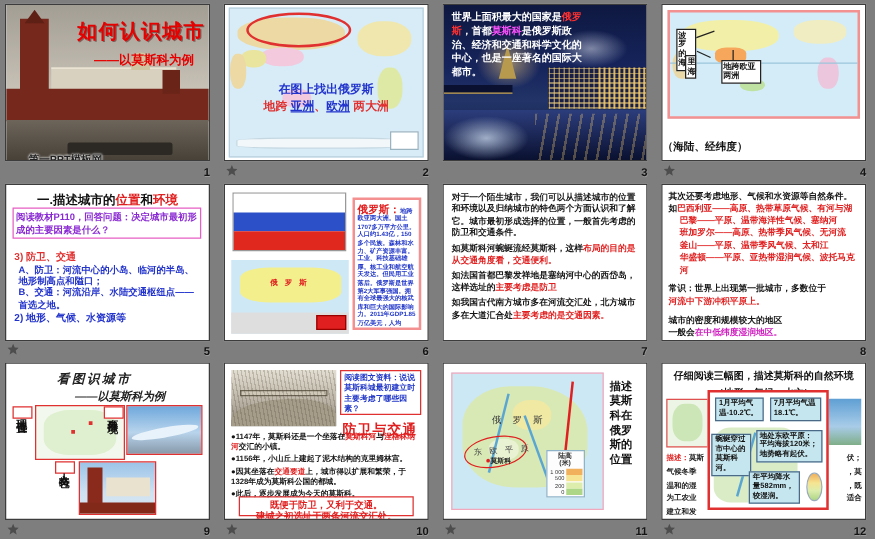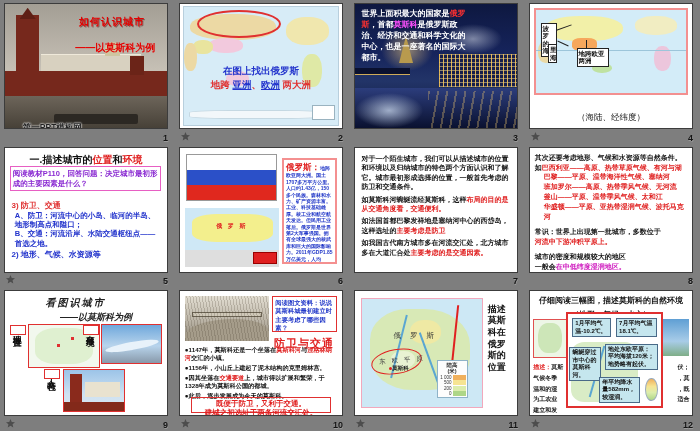--- a/index.html
+++ b/index.html
@@ -17,21 +17,21 @@
   
   .s1-sky{inset:0;background:linear-gradient(180deg,#a39e94 0%,#c7c1b6 55%,#b5afa4 100%);}
   .s1-palace{left:22%;top:40%;width:62%;height:16%;background:#d8d1c0;border-top:1px solid #efe9da;}
   .s1-dome{left:62%;top:31%;width:9%;height:11%;background:#cfc5a0;border-radius:50% 50% 0 0;}
   .s1-tower{left:7%;top:9%;width:14%;height:52%;background:#76281c;}
   .s1-towertop{left:9%;top:3%;width:10%;height:9%;background:#5e1f15;clip-path:polygon(50% 0,100% 100%,0 100%);}
   .s1-wall{left:0;top:54%;width:100%;height:21%;background:#76281c;}
   .s1-tower2{left:77%;top:42%;width:9%;height:15%;background:#6b2418;}
   .s1-water{left:0;bottom:0;width:100%;height:26%;background:linear-gradient(180deg,#6d655a,#474138);}
   .s1-barge{left:30%;bottom:3%;width:52%;height:8%;background:#2c2823;border-radius:2px;}
-  .s1-title{left:34%;top:9%;width:64%;color:#e60000;font-size:10px;font-weight:bold;letter-spacing:1px;text-align:center;text-shadow:1px 1px 0 rgba(70,0,0,.45);}
+  .s1-title{left:34%;top:9%;width:64%;color:#e60000;font-size:16px;font-weight:bold;letter-spacing:1px;text-align:right;text-shadow:1px 1px 0 rgba(70,0,0,.45);}
   .s1-sub{left:38%;top:30%;width:60%;color:#e60000;font-size:10px;font-weight:bold;text-align:center;}
   .s1-wm{left:11%;top:66%;width:80%;color:#222;font-size:8.5px;font-weight:bold;text-shadow:0 0 2px #fff,0 0 2px #fff;margin-top:36px;}
 
   
   .s2-map{left:2%;top:2%;width:96%;height:96%;background:#d7ecf7;border:1px solid #b8cfdd;}
   .blob{position:absolute;border-radius:45%;}
   .s2-eur{left:4%;top:6%;width:56%;height:22%;background:#ecd9a4;}
   .s2-pink1{left:16%;top:26%;width:22%;height:13%;background:#f2c9dd;}
   .s2-chn{left:6%;top:28%;width:13%;height:12%;background:#e9e49e;}
   .s2-aus{left:27%;top:54%;width:15%;height:13%;background:#f2c9dd;}
@@ -68,21 +68,21 @@
   .s4-eq{left:0;top:49%;width:100%;height:0;border-top:1px solid #9cc5da;}
   .s4-co{position:absolute;background:#fff;border:1px solid #222;font-size:6.5px;font-weight:bold;line-height:1.15;padding:1px;word-break:break-all;color:#111;}
   .s4-co1{left:3%;top:16%;width:16px;}
   .s4-co2{left:8%;top:42%;width:9px;}
   .s4-co3{left:27%;top:46%;width:32px;}
   .s4-ln{position:absolute;border-top:1px solid #222;}
   .s4-ln1{left:13%;top:21%;width:11%;transform:rotate(-20deg);}
   .s4-ln2{left:14%;top:40%;width:8%;transform:rotate(25deg);}
   .s4-ln3{left:33%;top:36%;width:4%;height:10%;border-left:1px solid #222;border-top:none;}
   .s4-cap1{left:0;top:76%;width:100%;text-align:center;color:#a03226;font-size:8.5px;font-weight:bold;}
-  .s4-cap2{left:0;top:87%;width:100%;text-align:center;color:#111;font-size:8.5px;font-weight:normal;}
+  .s4-cap2{left:0;top:87%;width:100%;text-align:left;color:#111;font-size:8.5px;font-weight:bold;}
 
   
   .s5-title{left:0;top:4%;width:100%;text-align:center;font-size:10px;font-weight:bold;color:#111;}
   .s5-box{left:3%;top:15%;width:93%;border:1.5px solid #e75fc3;color:#8a2ad2;font-size:7.5px;font-weight:bold;padding:2px;line-height:1.25;}
   .s5-i1{left:4%;top:42%;color:#e03030;font-size:8px;font-weight:bold;}
   .s5-i2{left:6%;top:51%;width:91%;color:#2233cc;font-size:7.5px;font-weight:bold;line-height:1.25;}
   .s5-i3{left:6%;top:66%;width:91%;color:#2233cc;font-size:7.5px;font-weight:bold;line-height:1.25;}
   .s5-i4{left:4%;top:82%;color:#2233cc;font-size:8px;font-weight:bold;}
 
   

